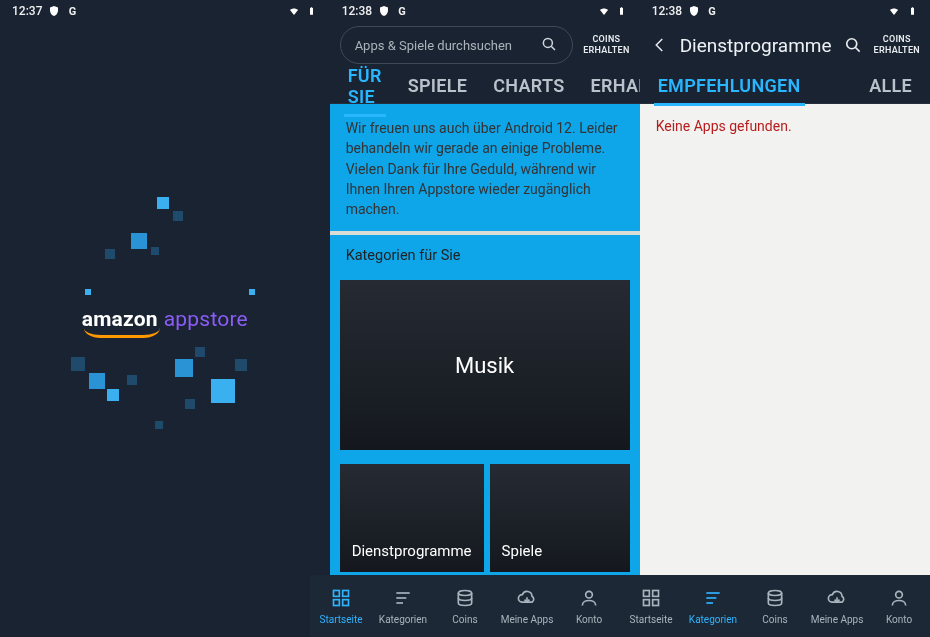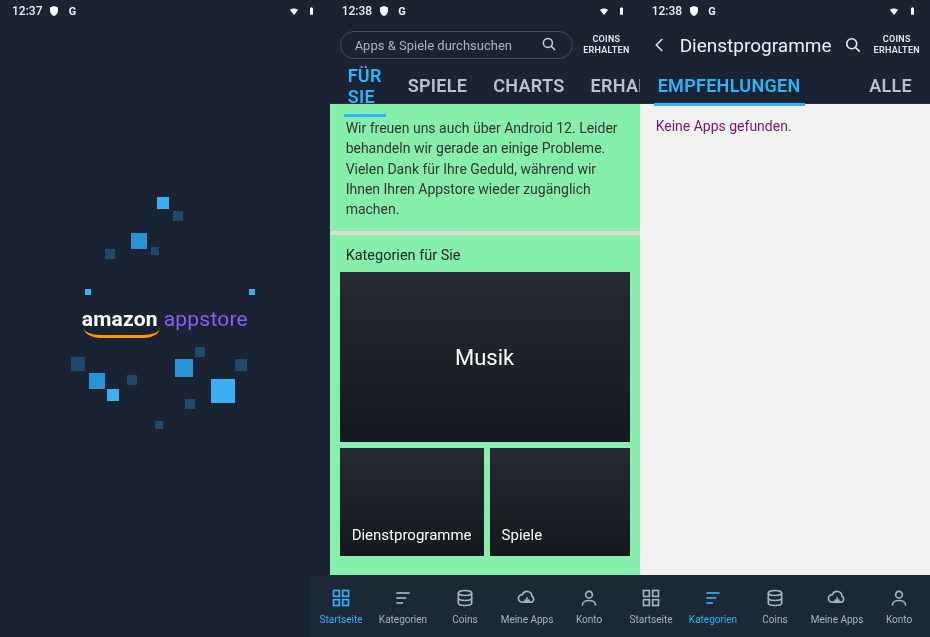--- a/index.html
+++ b/index.html
@@ -53,21 +53,21 @@
     border-radius:0 0 20px 20px / 0 0 12px 12px;
   }
   .logo .aps { color:#8b5cf6; font-weight:400; }
 
   
   .topbar {
     height:46px; display:flex; align-items:center; gap:10px;
     padding: 0 10px;
   }
   .searchpill {
-    flex:1; height:28px; border:1px solid #3e4a57; border-radius:20px;
+    flex:1; height:38px; border:1px solid #3e4a57; border-radius:20px;
     display:flex; align-items:center; padding:0 14px;
     color:#aab3bb; font-size:13px;
     justify-content:space-between;
   }
   .searchpill svg { stroke:#cfd6dc; }
   .coins {
     font-size:9px; color:#e8ecef; text-align:center; line-height:11px;
     font-weight:600; letter-spacing:.3px;
   }
   .page-title {
@@ -83,42 +83,42 @@
     color:#b9c2ca; border-bottom:1px solid rgba(255,255,255,.05);
   }
   .tabstrip .tab { padding:9px 2px; cursor:pointer; position:relative; letter-spacing:.3px;}
   .tabstrip .tab.active { color:#29b6ff; }
   .tabstrip .tab.active::after{
     content:""; position:absolute; left:-2px; right:-2px; bottom:-1px; height:3px;
     background:#29b6ff;
   }
 
   .content-mid {
-    flex:1; background:#86efac; color:#222; overflow:hidden;
+    flex:1; background:#0ea5e9; color:#222; overflow:hidden;
     display:flex; flex-direction:column;
   }
   .msg { padding:14px 16px 10px; font-size:14px; line-height:1.45; color:#333;}
   .hr { height:4px; background:#dcdcd7; margin:2px 0 8px; }
   .catlabel { padding: 4px 16px 8px; font-size:14.5px; color:#222; }
   .cat-big {
-    margin:0 10px; height:170px;
+    margin:8px 10px; height:170px;
     background: linear-gradient(180deg,#262b33 0%, #14181e 100%);
     display:flex; align-items:center; justify-content:center;
     color:#fff; font-size:22px;
   }
   .cat-row { display:flex; gap:6px; margin:6px 10px 0;}
   .cat-sm {
     flex:1; height:108px;
     background: linear-gradient(180deg,#262b33 0%, #14181e 100%);
     display:flex; align-items:flex-end; padding:12px 12px;
     color:#fff; font-size:15px;
   }
 
   .content-right {
-    flex:1; background:#f2f2f0; color:#701a75; padding:14px 16px; font-size:14px;
+    flex:1; background:#f2f2f0; color:#b91c1c; padding:14px 16px; font-size:14px;
   }
 
   
   .bottomnav {
     position:absolute; left:310px; right:0; bottom:0; height:62px;
     background:#1d2836;
     display:flex;
   }
   .navhalf { flex:1; display:flex; }
   .navbtn {

